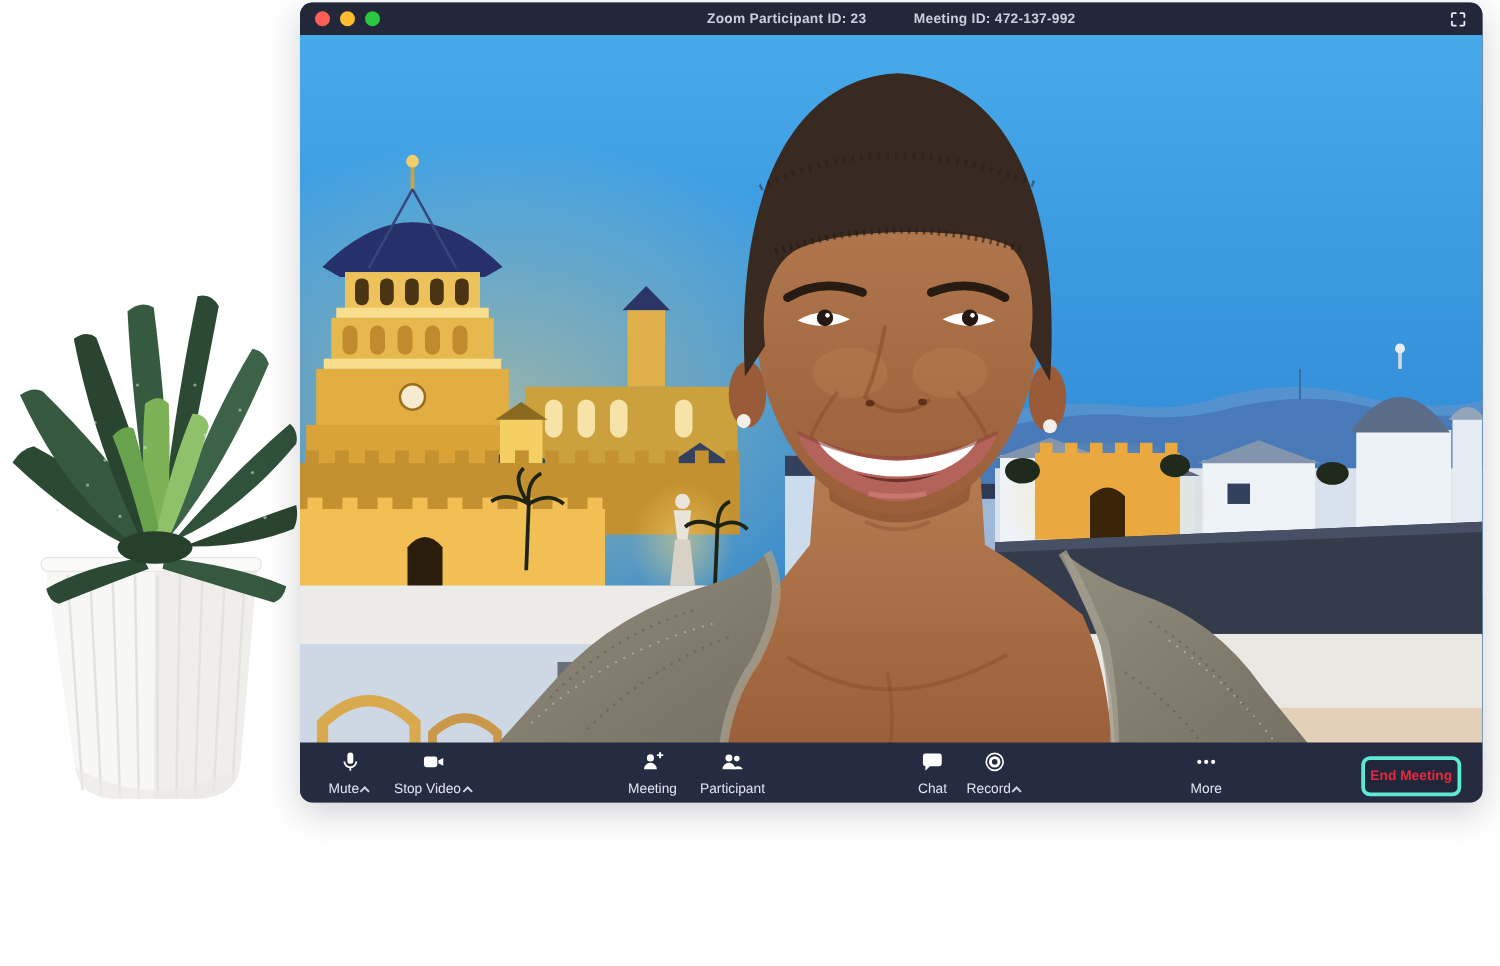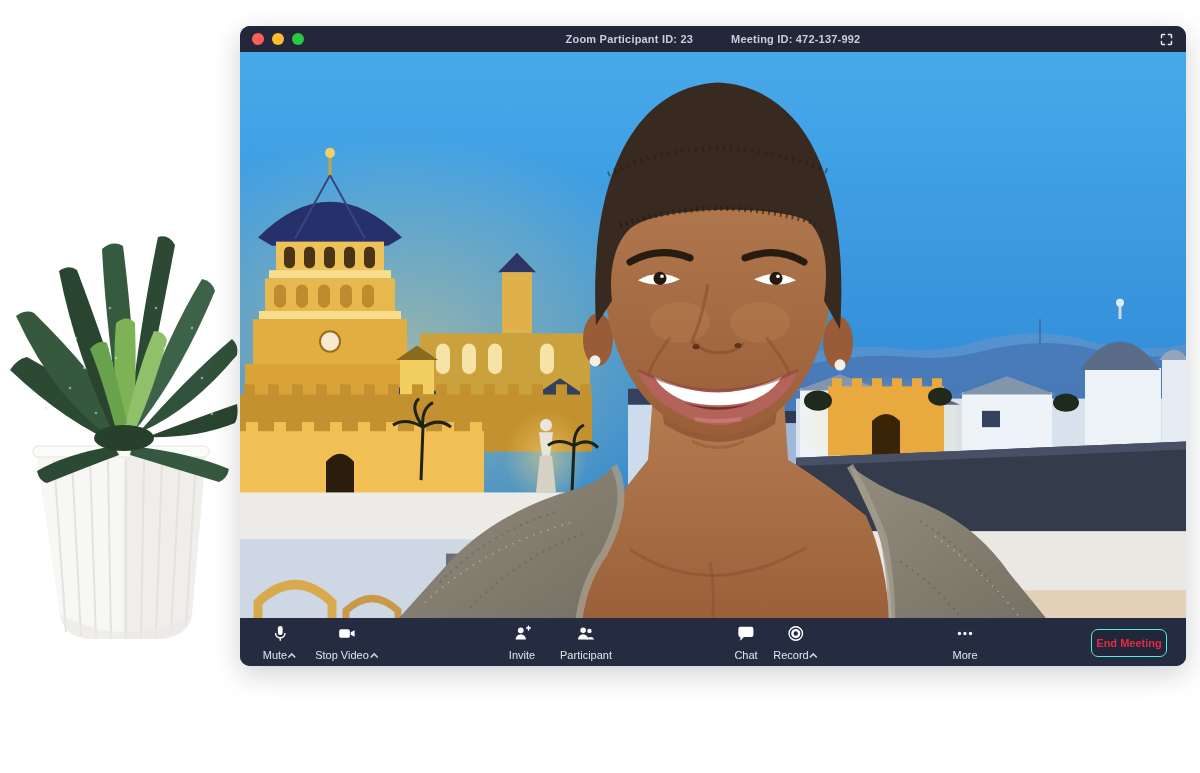--- a/index.html
+++ b/index.html
@@ -3,21 +3,21 @@
 <meta charset="utf-8">
 <style>
   html,body{margin:0;padding:0;background:#ffffff;}
   body{width:1200px;height:773px;position:relative;overflow:hidden;
        font-family:"Liberation Sans", sans-serif;}
 
   
   .plant{position:absolute;left:6px;top:218px;width:236px;height:432px;}
 
   
-  .zwin{position:absolute;left:240px;top:26px;width:946px;height:640px;
+  .zwin{position:absolute;left:240px;top:2px;width:946px;height:640px;
         border-radius:10px;overflow:hidden;background:#222839;
         box-shadow:0 8px 28px rgba(20,26,40,.20);}
 
   .titlebar{position:absolute;left:0;top:0;right:0;height:26px;background:#222839;
             display:flex;align-items:center;}
   .lights{display:flex;gap:8px;margin-left:12px;}
   .light{width:12px;height:12px;border-radius:50%;}
   .light.red{background:#ff5f57;}
   .light.yellow{background:#febc2e;}
   .light.green{background:#28c840;}
@@ -34,21 +34,21 @@
   
   .toolbar{position:absolute;left:0;right:0;bottom:0;height:48px;background:#252c42;}
   .titem{position:absolute;top:0;height:48px;transform:translateX(-50%);
          display:flex;flex-direction:column;align-items:center;
          justify-content:space-between;padding:6px 0 5px;box-sizing:border-box;
          cursor:pointer;}
   .titem .icn{height:19px;}
   .lrow{display:flex;align-items:center;gap:0;color:#e2e5ec;font-size:11px;
         white-space:nowrap;}
   .endbtn{position:absolute;top:11px;transform:translateX(-50%);width:74px;height:26px;
-          border-radius:7px;border:1px solid #5eead4;background:#20273a;
+          border-radius:7px;border:3px solid #5eead4;background:#20273a;
           color:#e6293e;font-size:11px;font-weight:bold;display:flex;
           align-items:center;justify-content:center;cursor:pointer;}
 </style>
 </head>
 <body>
 
 <svg class="plant" viewBox="0 0 236 432" aria-hidden="true">
 
   <g>
     <path d="M30,234 L200,234 L186,396 Q183,419 152,421 L84,421 Q57,419 54,396 Z" fill="#f7f7f5"></path>
@@ -401,21 +401,21 @@
     </div>
 
     <div class="titem" style="left:282px">
       <svg class="icn" viewBox="0 0 24 24" width="19" height="19" fill="#fff">
         <circle cx="10" cy="8" r="3.6"></circle>
         <path d="M3.5,19.5 a6.5,6.5 0 0 1 13,0 Z"></path>
         <rect x="16.5" y="4.2" width="6.5" height="1.9" rx=".9"></rect>
         <rect x="18.8" y="1.9" width="1.9" height="6.5" rx=".9"></rect>
       </svg>
       <div class="lrow">
-          <span>Invite</span>
+          <span>Meeting</span>
         </div>
     </div>
 
     <div class="titem" style="left:346px">
       <svg class="icn" viewBox="0 0 24 24" width="21" height="19" fill="#fff">
         <circle cx="9" cy="8" r="3.5"></circle>
         <path d="M2.5,19.5 a6.5,6.5 0 0 1 13,0 Z"></path>
         <circle cx="17" cy="8.7" r="2.8"></circle>
         <path d="M13.5,19.5 a5.2,5.2 0 0 1 9.5,0 Z"></path>
       </svg>

